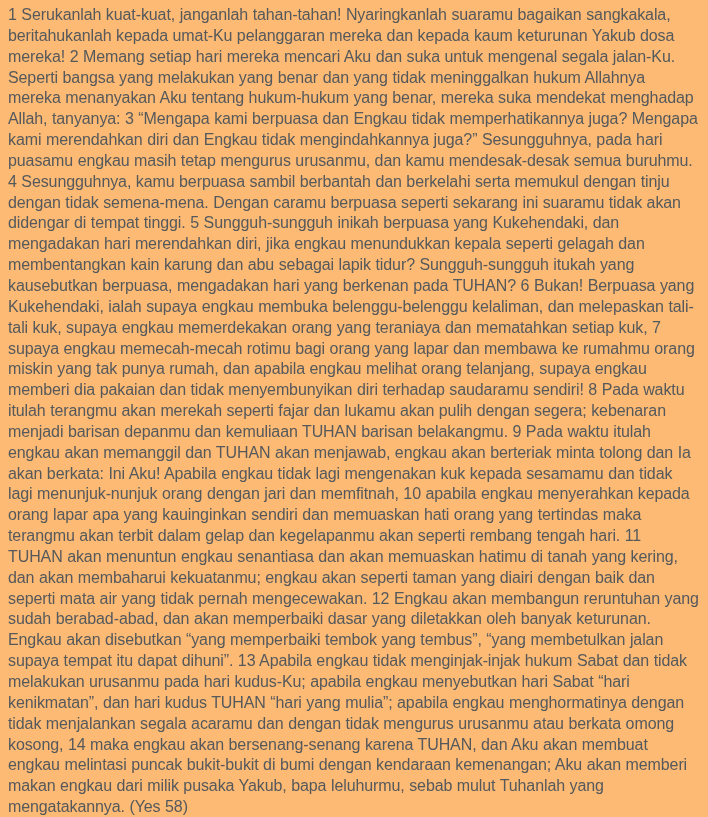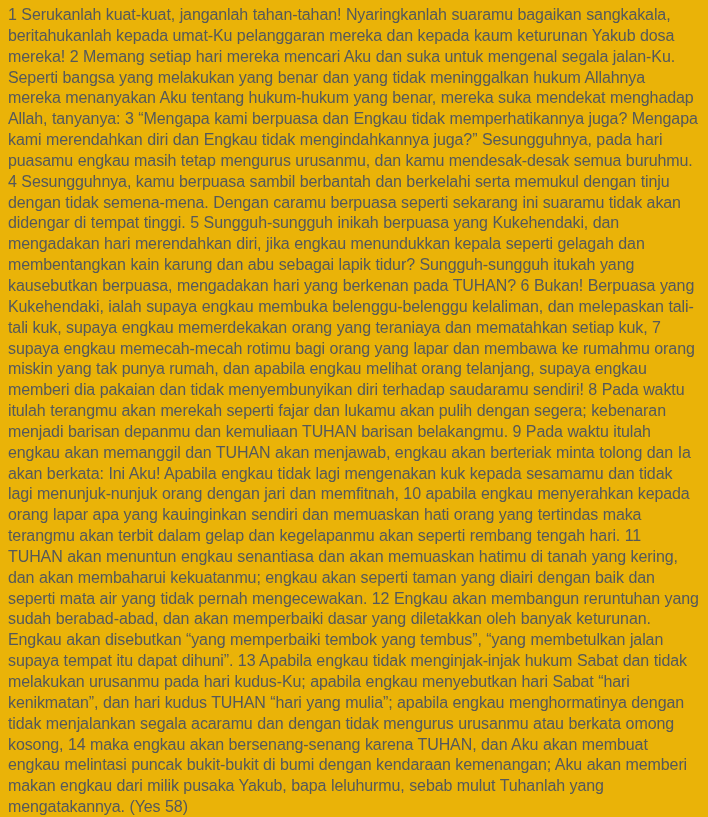--- a/index.html
+++ b/index.html
@@ -10,21 +10,21 @@
   body {
     width: 708px;
     height: 817px;
     overflow: hidden;
   }
   .page {
     box-sizing: border-box;
     width: 708px;
     height: 817px;
     padding: 5px 9px 0 8px;
-    background: #eab308;
+    background: #fdba74;
   }
   .passage {
     margin: 0;
     font-family: "Liberation Sans", sans-serif;
     font-size: 16px;
     line-height: 20.85px;
     color: #55595c;
     letter-spacing: -0.1px;
     text-align: left;
     word-spacing: 0.2px;

